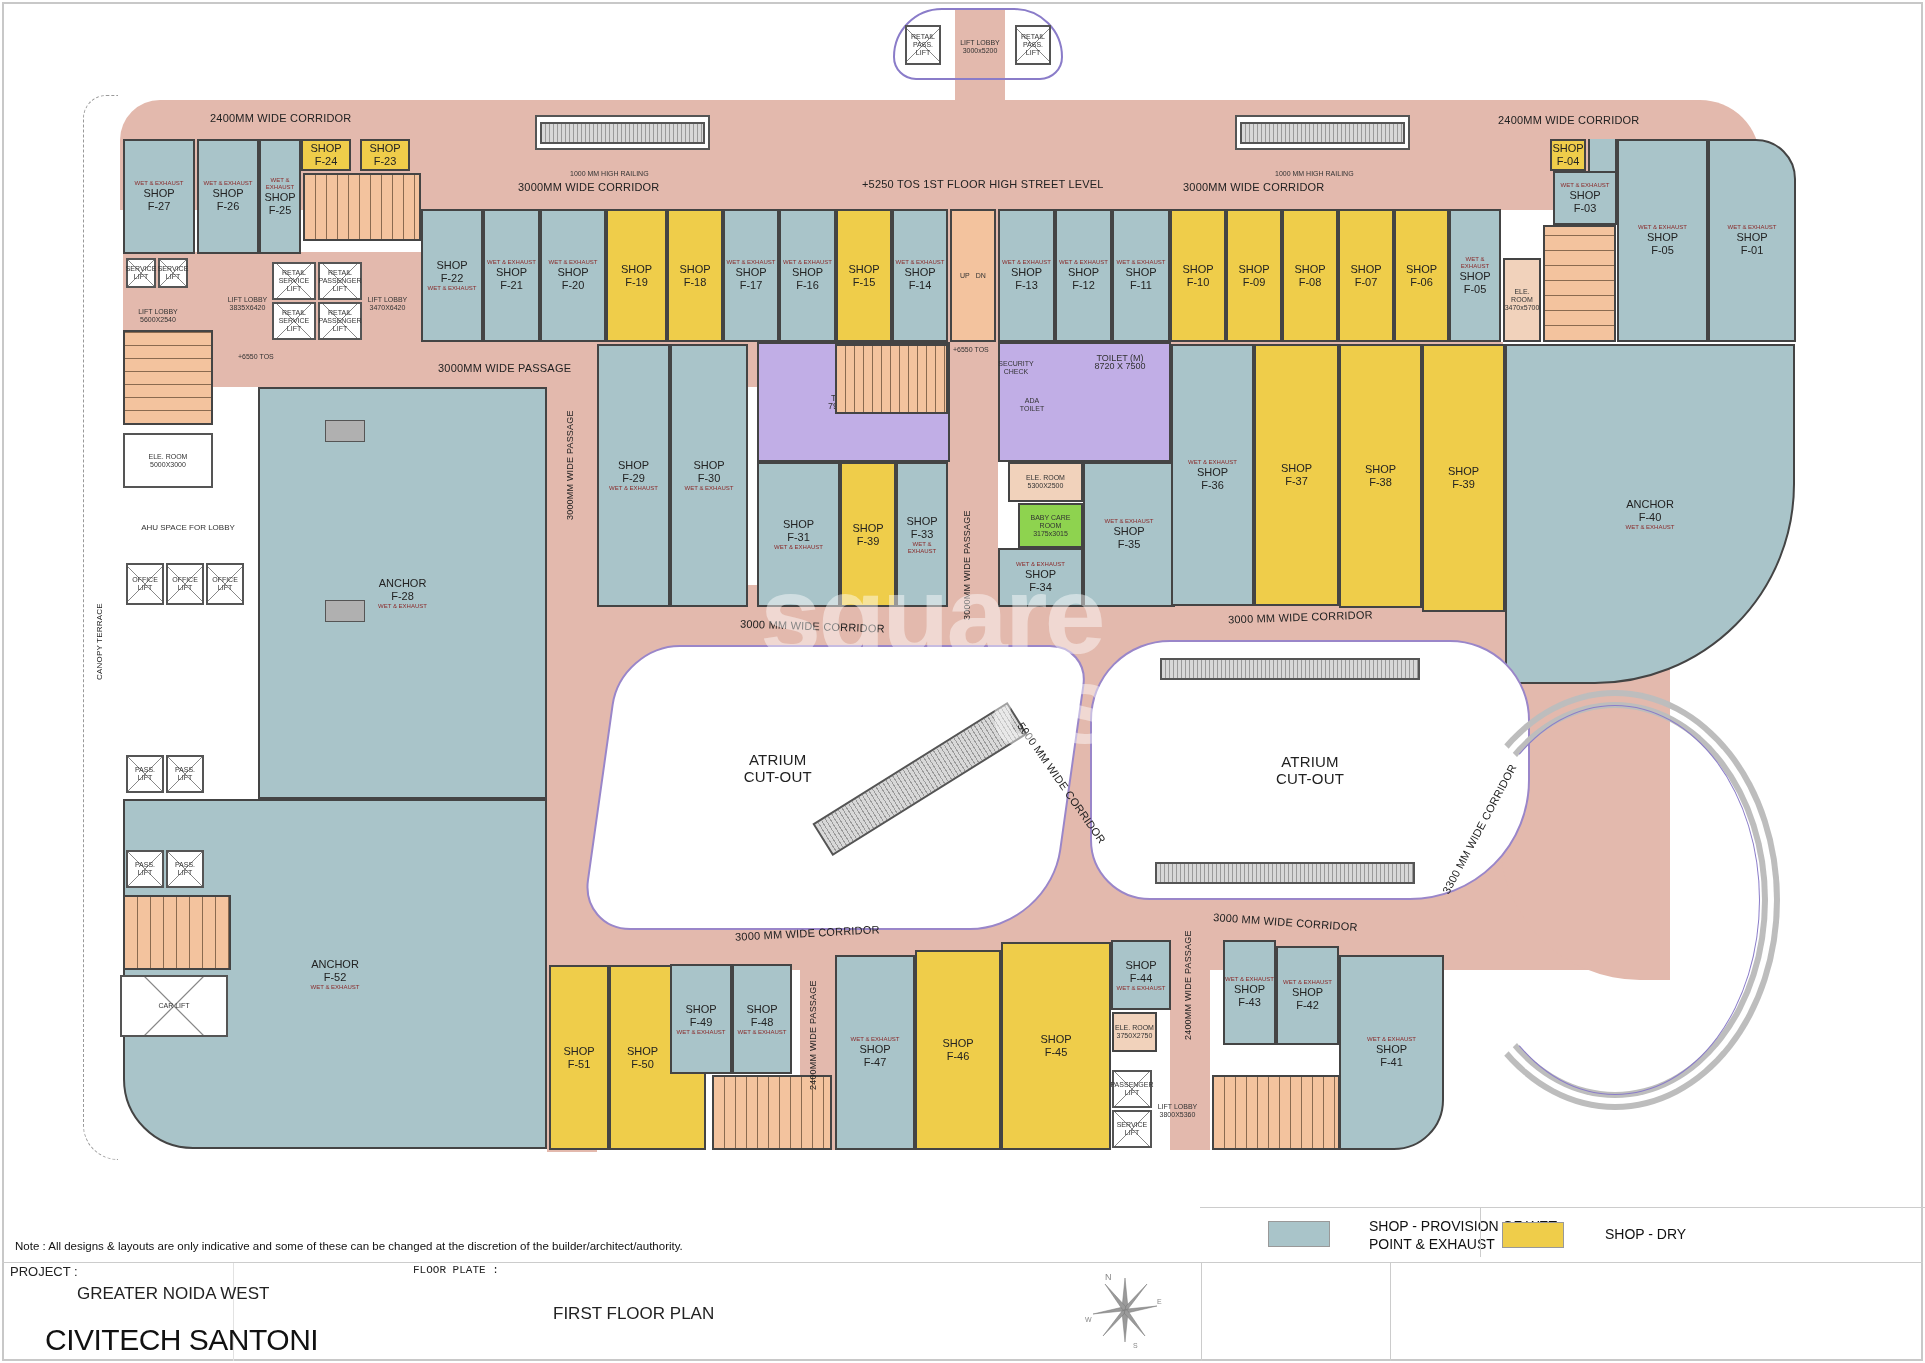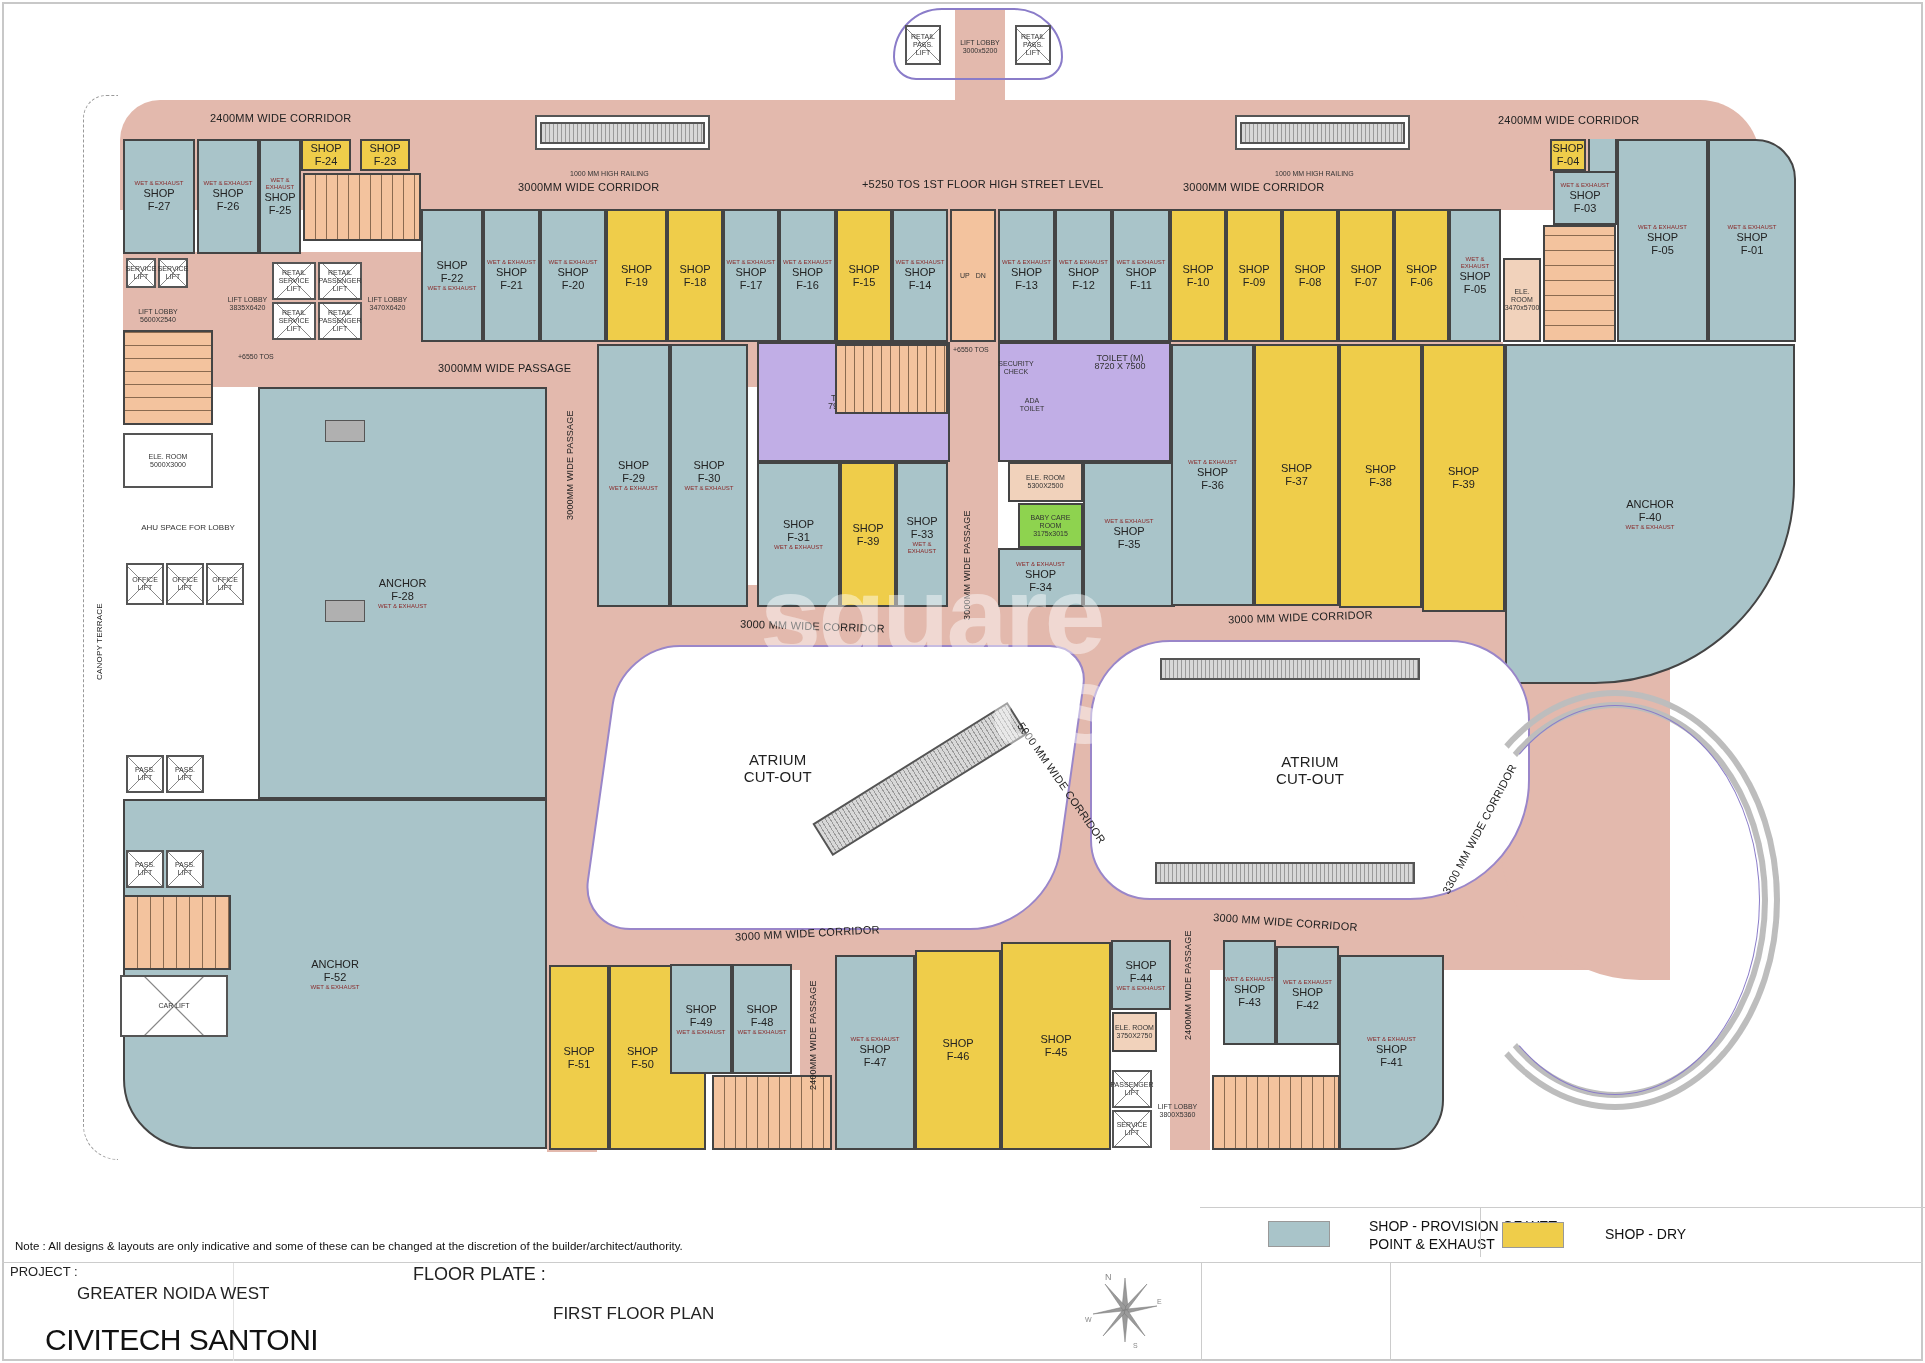--- a/index.html
+++ b/index.html
@@ -492,21 +492,21 @@
 <div class="abs legend-swatch" style="left:1502px;top:1222px;width:62px;height:26px;background:#efcd4a;"></div>
 <div class="abs" style="left:1605px;top:1226px;font-size:14px;color:#111;">SHOP - DRY</div>
 
 <div class="abs" style="left:2px;top:1262px;width:1921px;height:1px;background:#ccc;"></div>
 <div class="abs" style="left:233px;top:1263px;width:1px;height:98px;background:#e2e2e2;"></div>
 <div class="abs" style="left:1201px;top:1263px;width:1px;height:98px;background:#ccc;"></div>
 <div class="abs" style="left:1390px;top:1263px;width:1px;height:98px;background:#ccc;"></div>
 <div class="abs" style="left:10px;top:1264px;font-size:13px;">PROJECT :</div>
 <div class="abs title-big" style="left:45px;top:1283px;">CIVITECH SANTONI</div>
 <div class="abs" style="left:77px;top:1284px;font-size:17px;">GREATER NOIDA WEST</div>
-<div class="abs" style="left:413px;top:1264px;font-size:18px;">FLOOR PLATE :</div>
+<div class="abs" style="left:413px;top:1264px;font-size:11px;font-family:Liberation Mono, monospace;">FLOOR PLATE :</div>
 <div class="abs" style="left:553px;top:1304px;font-size:17px;">FIRST FLOOR PLAN</div>
 
 <div class="abs" style="left:1085px;top:1270px;width:80px;height:80px;">
   <svg width="80" height="80" viewBox="0 0 80 80">
     <g fill="#9a9a9a" stroke="#777" stroke-width="0.5">
       <polygon points="40,8 43,38 40,42 37,38"></polygon>
       <polygon points="40,72 43,42 40,38 37,42"></polygon>
       <polygon points="8,44 38,41 42,40 38,37"></polygon>
       <polygon points="72,36 42,39 38,40 42,43"></polygon>
       <polygon points="20,14 41,37 40,41 37,39"></polygon>

